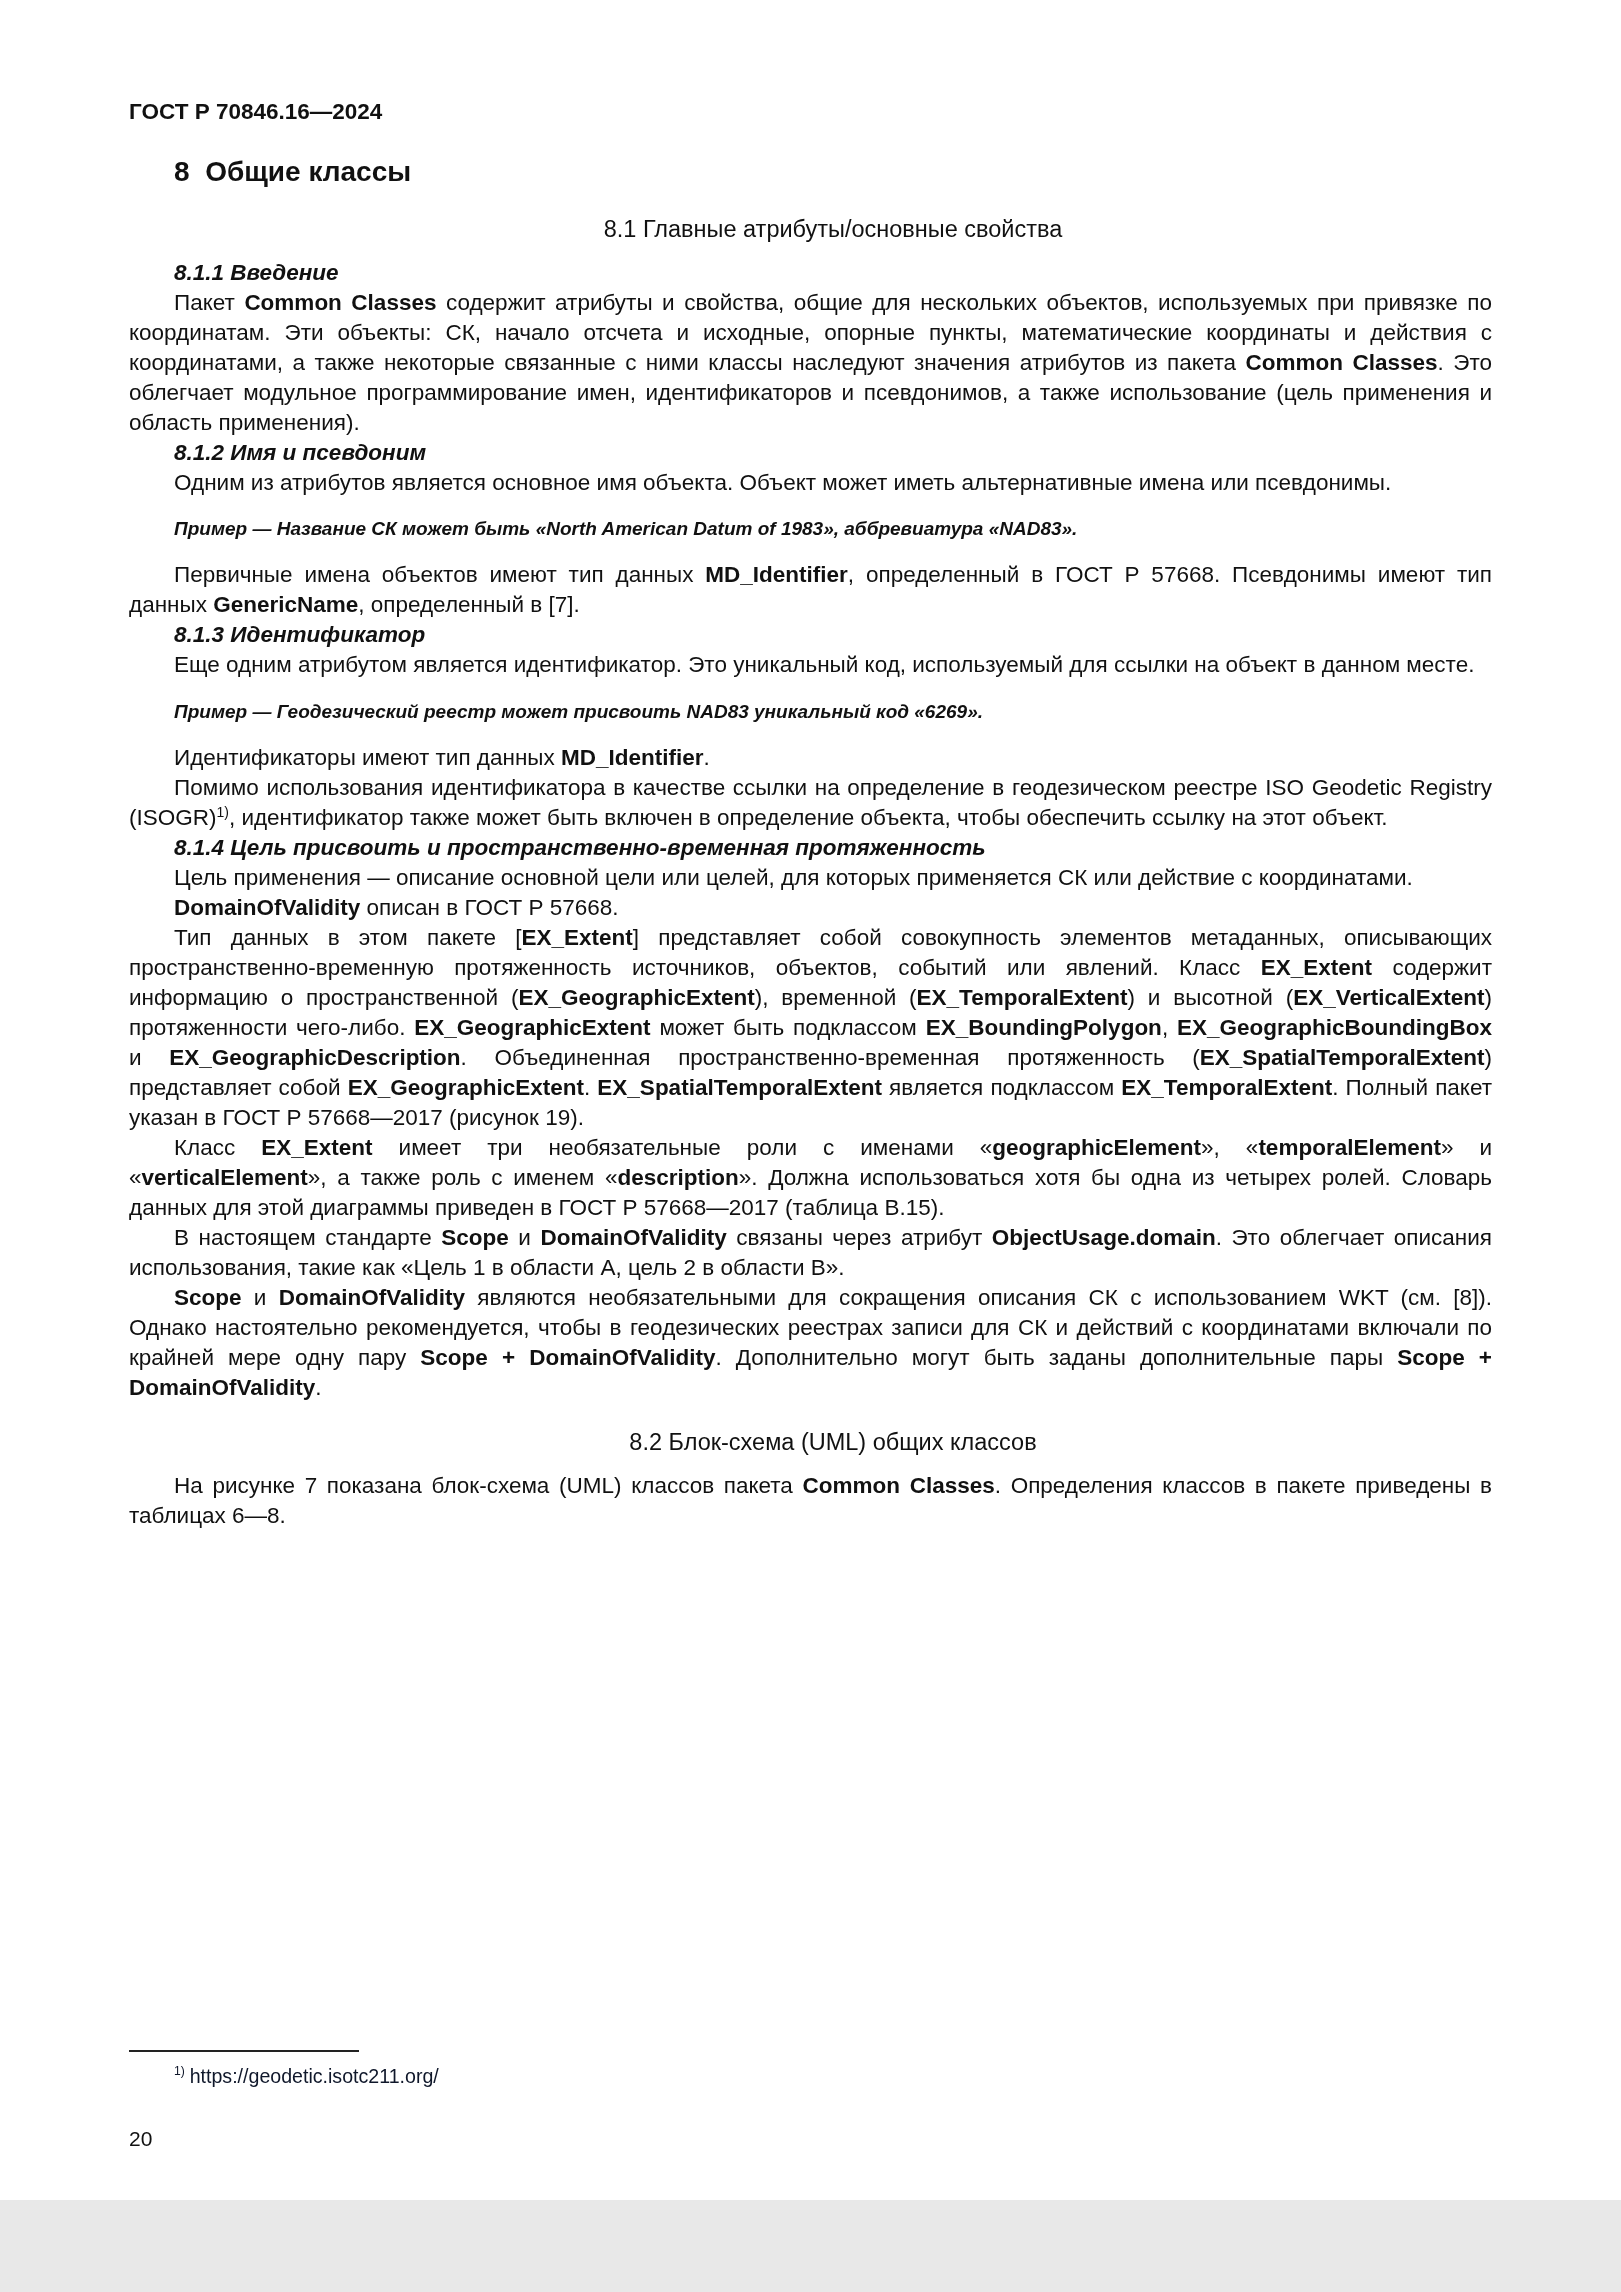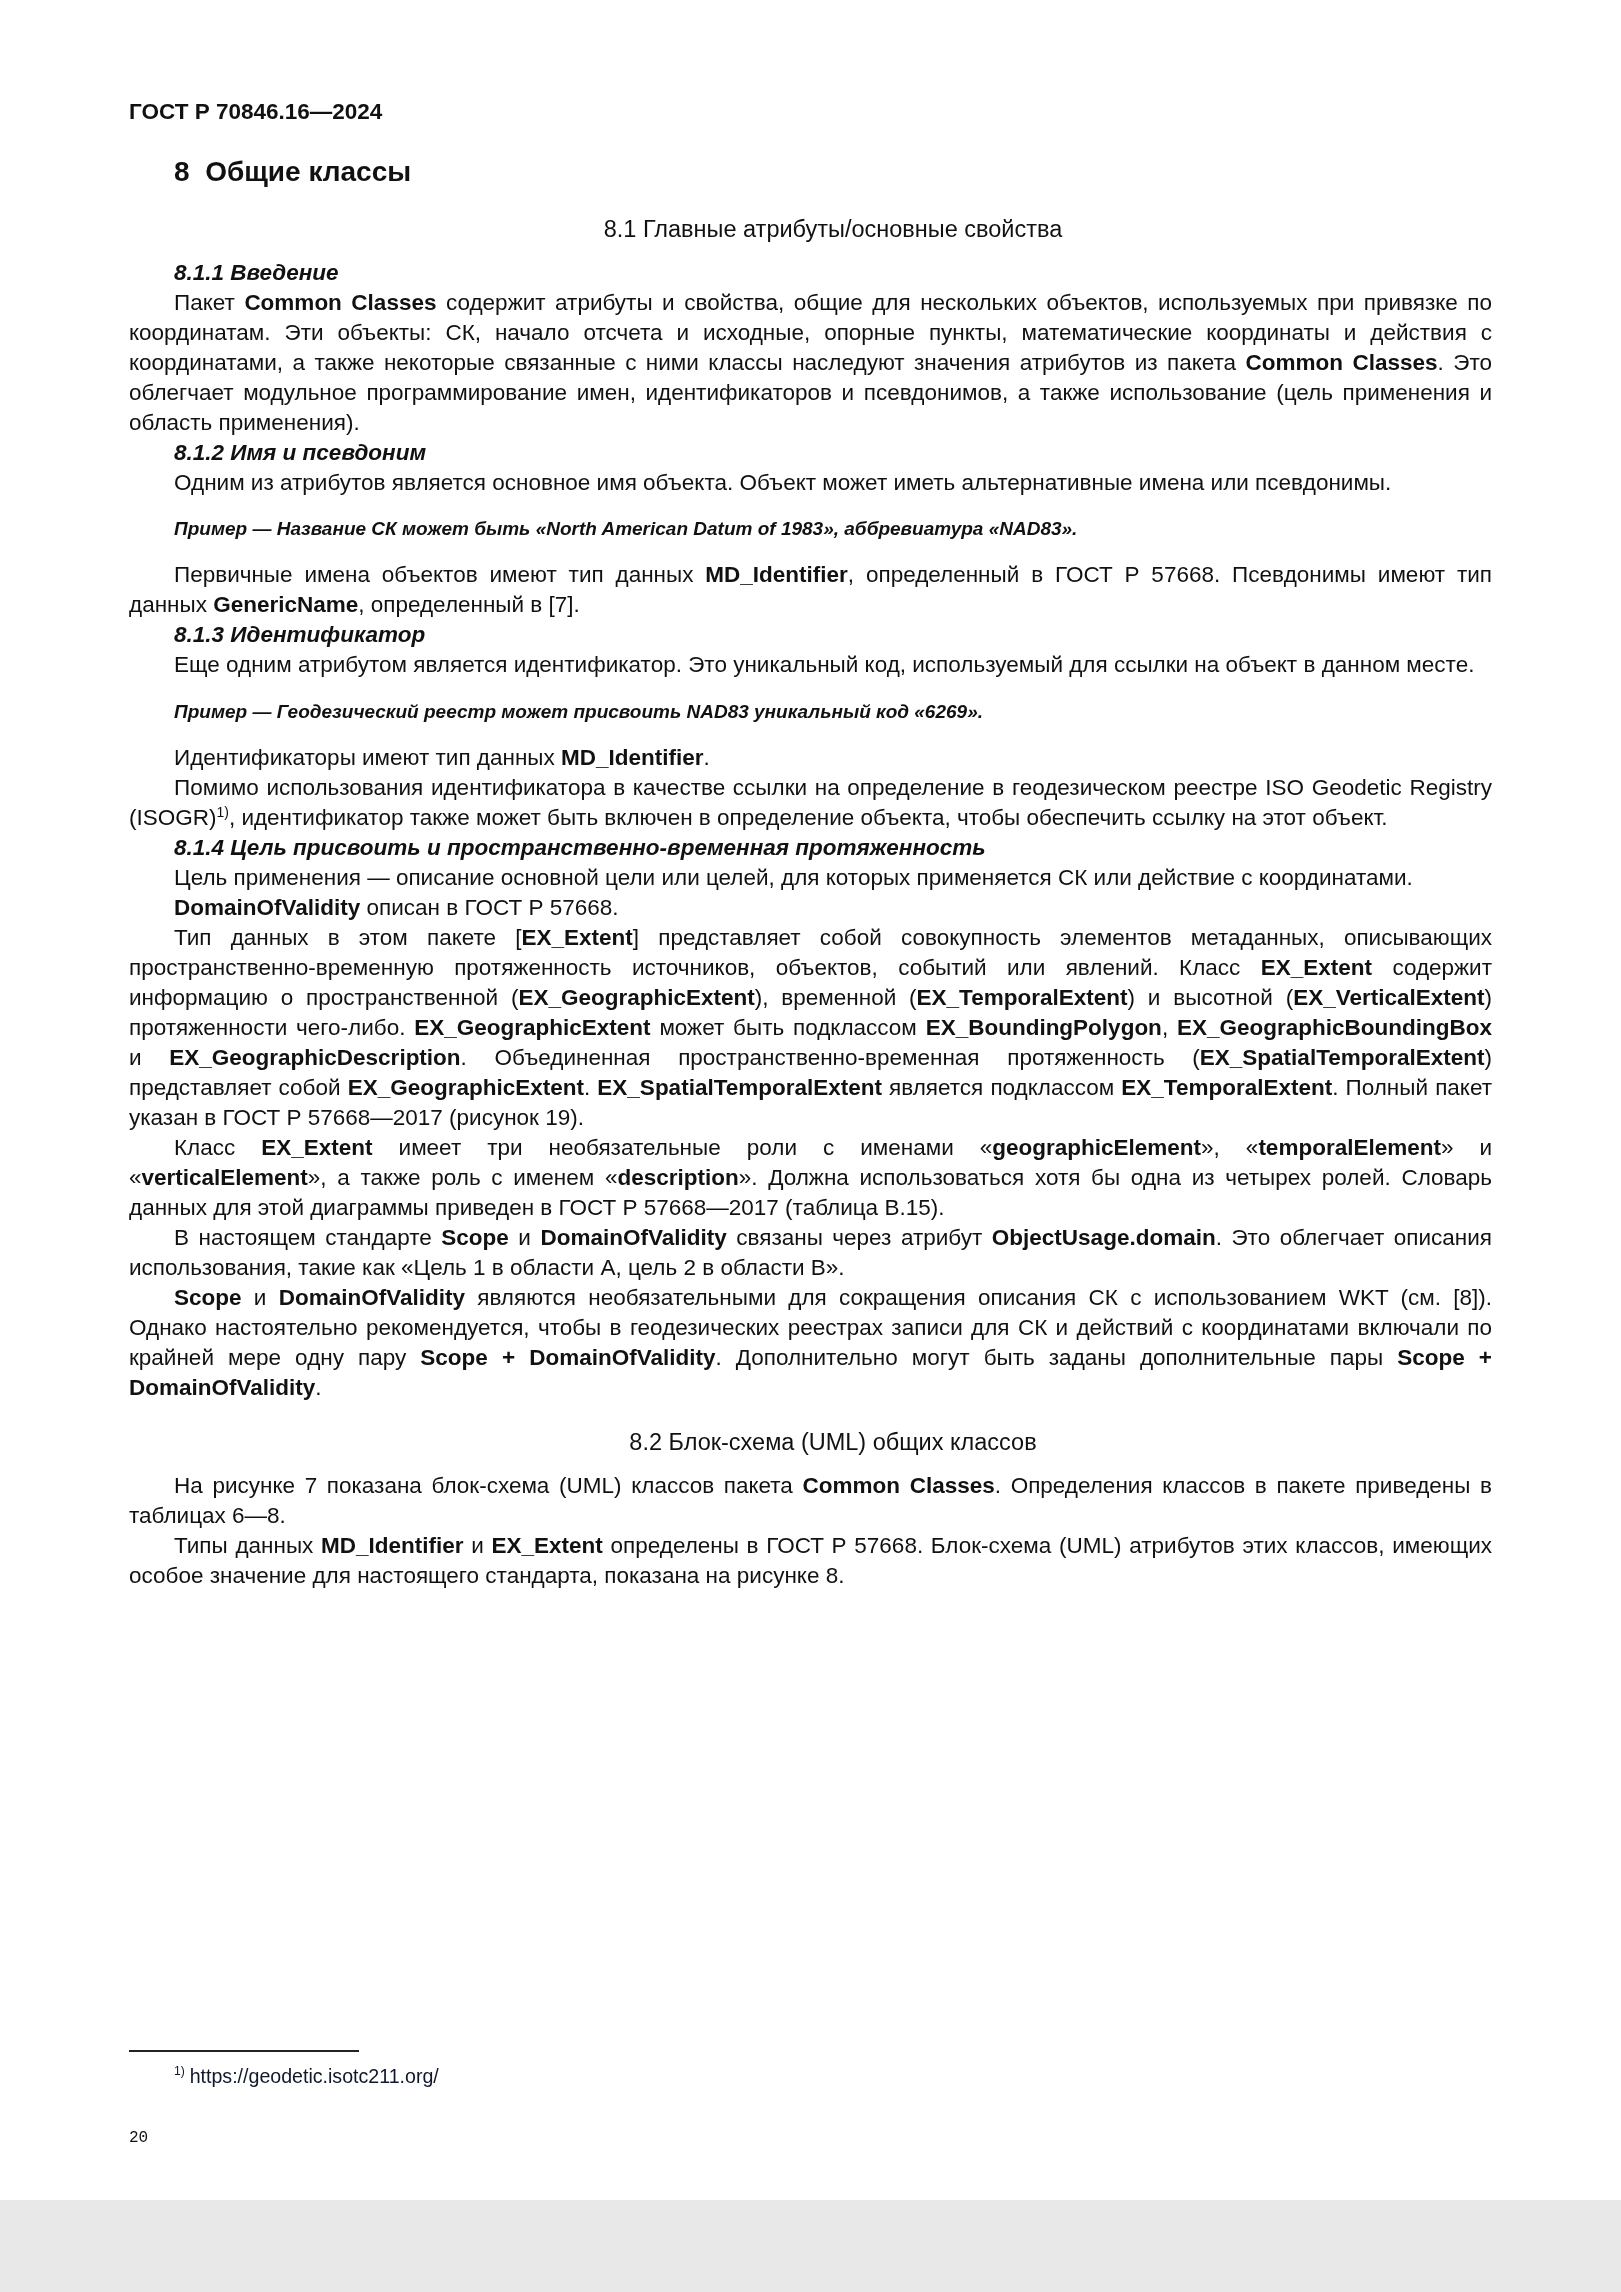--- a/index.html
+++ b/index.html
@@ -82,23 +82,22 @@
     font-size: 19.6px;
     line-height: 25.5px;
     padding-left: 45px;
     color: #0f172a;
   }
   .footnote .fn-text { margin-left: 4.9px; }
   .page-number {
     position: absolute;
     left: 129px;
     top: 2125px;
-    font-size: 16px;
+    font-size: 21px;
     line-height: 27.4px;
-    font-family: Liberation Mono, monospace;
   }
 </style>
 </head>
 <body>
 
 <div class="page">
   <div class="header">ГОСТ Р 70846.16—2024</div>
   <div class="content">
       <div class="block h1"><span>8  Общие классы</span></div>
       <div class="block h2"><span>8.1 Главные атрибуты/основные свойства</span></div>
@@ -115,21 +114,20 @@
       <div class="block p"><span>Помимо использования идентификатора в качестве ссылки на определение в геодезическом реестре ISO Geodetic Registry (ISOGR)</span><sup>1)</sup><span>, идентификатор также может быть включен в определение объекта, чтобы обеспечить ссылку на этот объект.</span></div>
       <div class="block h3"><span>8.1.4 Цель присвоить и пространственно-временная протяженность</span></div>
       <div class="block p"><span>Цель применения — описание основной цели или целей, для которых применяется СК или действие с координатами.</span></div>
       <div class="block p"><span class="b">DomainOfValidity</span><span> описан в ГОСТ Р 57668.</span></div>
       <div class="block p"><span>Тип данных в этом пакете [</span><span class="b">EX_Extent</span><span>] представляет собой совокупность элементов метаданных, описывающих пространственно-временную протяженность источников, объектов, событий или явлений. Класс </span><span class="b">EX_Extent</span><span> содержит информацию о пространственной (</span><span class="b">EX_GeographicExtent</span><span>), временной (</span><span class="b">EX_TemporalExtent</span><span>) и высотной (</span><span class="b">EX_VerticalExtent</span><span>) протяженности чего-либо. </span><span class="b">EX_GeographicExtent</span><span> может быть подклассом </span><span class="b">EX_BoundingPolygon</span><span>, </span><span class="b">EX_GeographicBoundingBox</span><span> и </span><span class="b">EX_GeographicDescription</span><span>. Объединенная пространственно-временная протяженность (</span><span class="b">EX_SpatialTemporalExtent</span><span>) представляет собой </span><span class="b">EX_GeographicExtent</span><span>. </span><span class="b">EX_SpatialTemporalExtent</span><span> является подклассом </span><span class="b">EX_TemporalExtent</span><span>. Полный пакет указан в ГОСТ Р 57668—2017 (рисунок 19).</span></div>
       <div class="block p"><span>Класс </span><span class="b">EX_Extent</span><span> имеет три необязательные роли с именами «</span><span class="b">geographicElement</span><span>», «</span><span class="b">temporalElement</span><span>» и «</span><span class="b">verticalElement</span><span>», а также роль с именем «</span><span class="b">description</span><span>». Должна использоваться хотя бы одна из четырех ролей. Словарь данных для этой диаграммы приведен в ГОСТ Р 57668—2017 (таблица В.15).</span></div>
       <div class="block p"><span>В настоящем стандарте </span><span class="b">Scope</span><span> и </span><span class="b">DomainOfValidity</span><span> связаны через атрибут </span><span class="b">ObjectUsage.domain</span><span>. Это облегчает описания использования, такие как «Цель 1 в области А, цель 2 в области В».</span></div>
       <div class="block p"><span class="b">Scope</span><span> и </span><span class="b">DomainOfValidity</span><span> являются необязательными для сокращения описания СК с использованием WKT (см. [8]). Однако настоятельно рекомендуется, чтобы в геодезических реестрах записи для СК и действий с координатами включали по крайней мере одну пару </span><span class="b">Scope + DomainOfValidity</span><span>. Дополнительно могут быть заданы дополнительные пары </span><span class="b">Scope + DomainOfValidity</span><span>.</span></div>
       <div class="block h2"><span>8.2 Блок-схема (UML) общих классов</span></div>
       <div class="block p"><span>На рисунке 7 показана блок-схема (UML) классов пакета </span><span class="b">Common Classes</span><span>. Определения классов в пакете приведены в таблицах 6—8.</span></div>
-      <div class="block p"><span>Типы данных </span><span class="b">MD_Identifier</span><span> и </span><span class="b">EX_Extent</span><span> определены в ГОСТ Р 57668. Блок-схема (UML) атрибутов этих классов, имеющих особое значение для настоящего стандарта, показана на рисунке 8.</span></div>
     </div>
   <div class="footnote-area">
     <div class="footnote-rule"></div>
     <div class="footnote">
       <sup>1)</sup><span class="fn-text">https://geodetic.isotc211.org/</span>
     </div>
   </div>
   <div class="page-number">20</div>
 </div>
 

